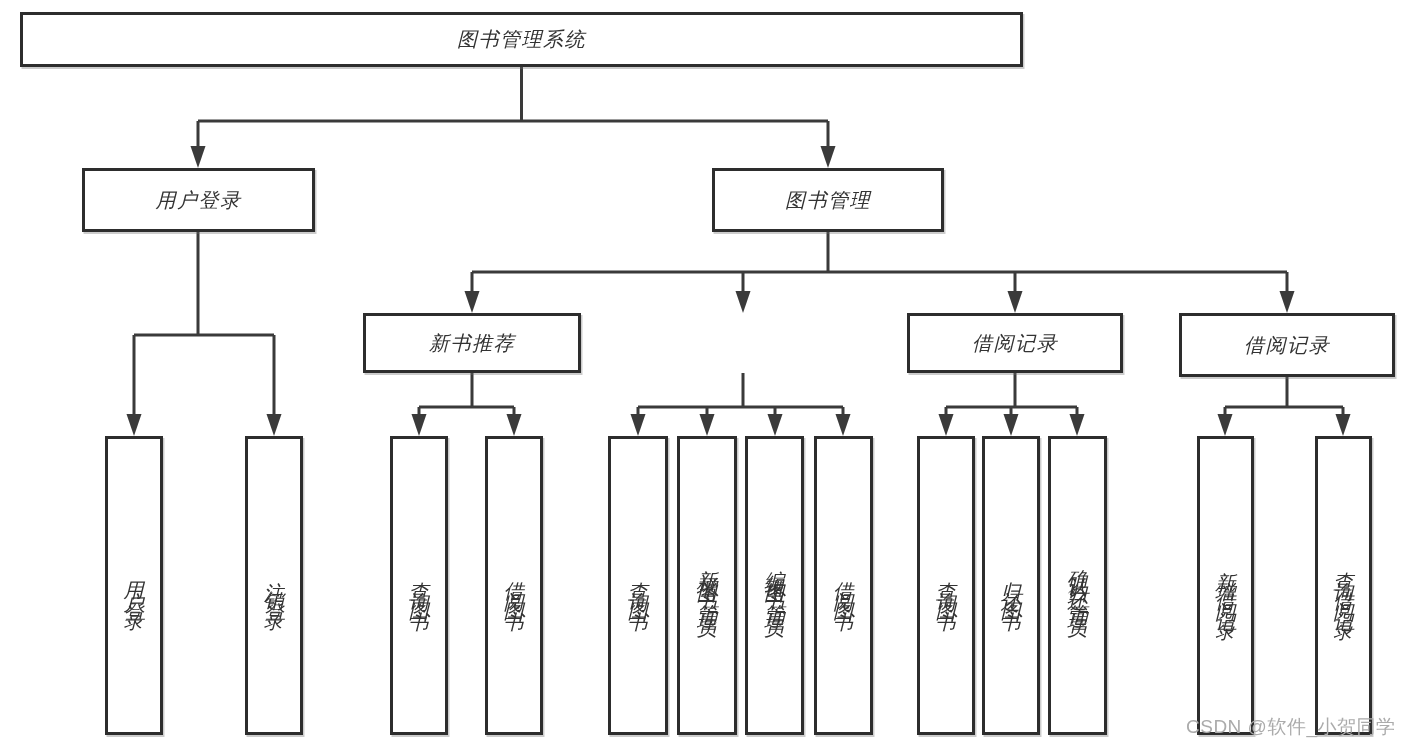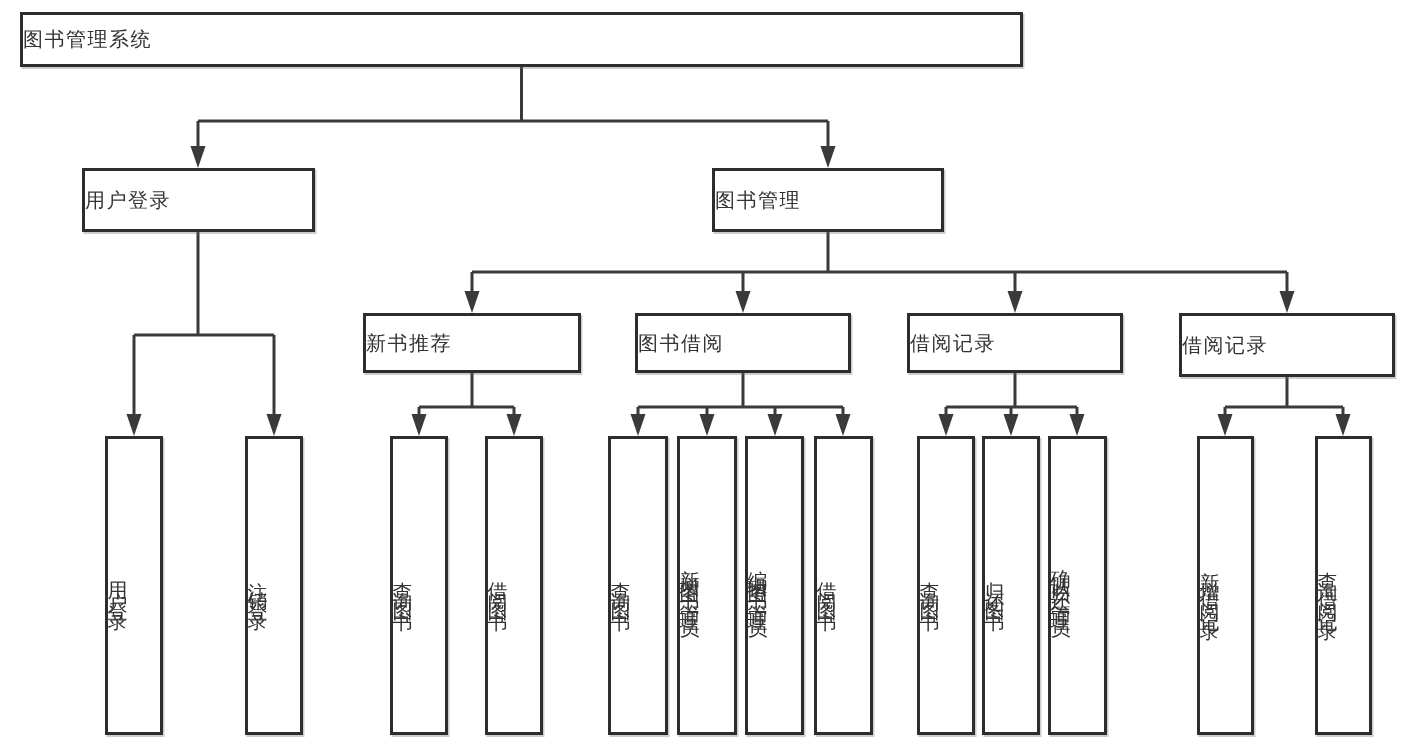--- a/index.html
+++ b/index.html
@@ -10,23 +10,24 @@
     font-family:"Liberation Sans","DejaVu Sans",sans-serif;
     overflow:hidden;
   }
   .wires{position:absolute;left:0;top:0;z-index:0;}
   .box{
     position:absolute;
     box-sizing:border-box;
     background:#ffffff;
     border:3px solid #2d2d2d;
     box-shadow:1.5px 2px 0 rgba(110,110,110,0.35);
-    display:flex;align-items:center;justify-content:flex-start;
+    display:flex;align-items:center;justify-content:center;
     color:#333333;
     z-index:1;
+    font-style:italic;
   }
   .hbox{font-size:20px;letter-spacing:1.5px;}
   .vbox span{
     writing-mode:vertical-rl;
     text-orientation:mixed;
     font-size:20px;
     letter-spacing:10px;
     line-height:1;
     white-space:nowrap;
   }
@@ -85,23 +86,20 @@
   <div class="box hbox" style="left:82px;top:168px;width:233px;height:64px">
     <span>用户登录</span>
   </div>
   <div class="box hbox" style="left:712px;top:168px;width:232px;height:64px">
     <span>图书管理</span>
   </div>
 
   <div class="box hbox" style="left:363px;top:313px;width:218px;height:60px">
     <span>新书推荐</span>
   </div>
-  <div class="box hbox" style="left:635px;top:313px;width:216px;height:60px">
-    <span>图书借阅</span>
-  </div>
   <div class="box hbox" style="left:907px;top:313px;width:216px;height:60px">
     <span>借阅记录</span>
   </div>
   <div class="box hbox" style="left:1179px;top:313px;width:216px;height:64px">
     <span>借阅记录</span>
   </div>
 
   <div class="box vbox" style="left:105px;top:436px;width:58px;height:299px">
     <span>用户登录</span>
   </div>
@@ -139,14 +137,15 @@
     <span>确认归还（管理员）</span>
   </div>
 
   <div class="box vbox" style="left:1197px;top:436px;width:57px;height:299px">
     <span>新增借阅记录</span>
   </div>
   <div class="box vbox" style="left:1315px;top:436px;width:57px;height:299px">
     <span>查询借阅记录</span>
   </div>
 
+  <div class="watermark" style="left:1186px;top:714px">CSDN @软件_小贺同学</div>
 
 </div>
 
 </body></html>

